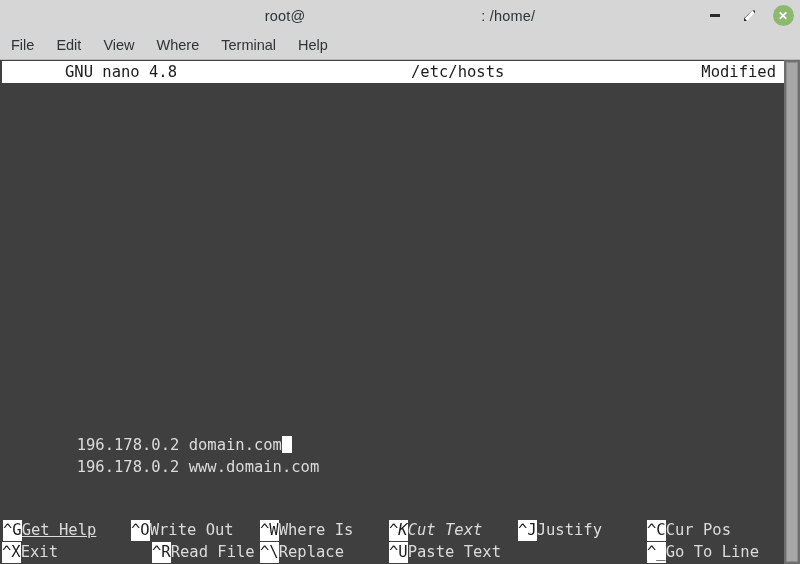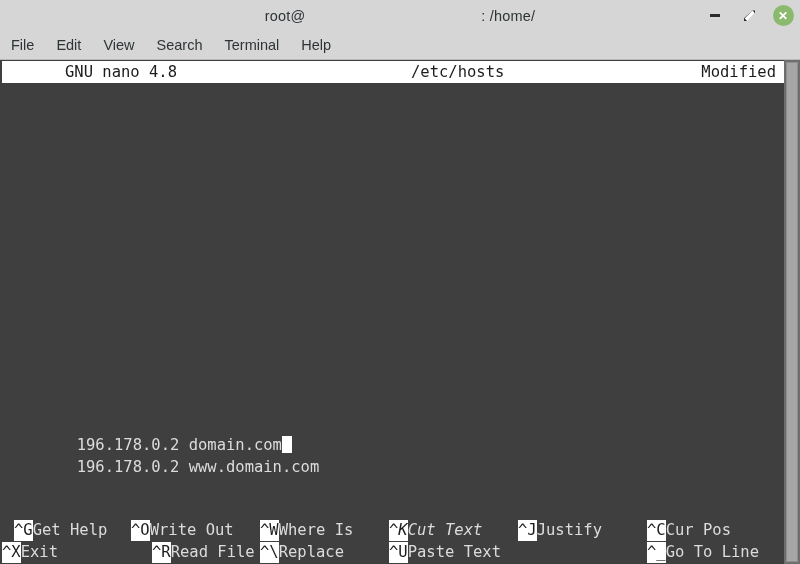--- a/index.html
+++ b/index.html
@@ -252,21 +252,21 @@
       <div class="wc-btn">
         <span class="close-circle">✕</span>
       </div>
     </div>
   </div>
 
   <div id="menubar">
     <div class="menu-item">File</div>
     <div class="menu-item">Edit</div>
     <div class="menu-item">View</div>
-    <div class="menu-item">Search</div>
+    <div class="menu-item">Where</div>
     <div class="menu-item">Terminal</div>
     <div class="menu-item">Help</div>
   </div>
 
   <div id="terminal">
     <div id="term-inner">
 
       
       <div id="nano-header">
         <span id="nh-version">GNU nano 4.8</span>
@@ -279,21 +279,21 @@
         <span>196.178.0.2 domain.com</span><span class="cursor-block"></span>
       </div>
       <div class="edit-line" style="top:374px;">
         <span>196.178.0.2 www.domain.com</span>
       </div>
 
       
       <div id="shortcut-bar">
 
         <div class="sc-row row1">
-          <div class="sc-cell" style="left:12px;"><span class="sc-key">^G</span><span class="sc-label">Get Help</span></div>
+          <div class="sc-cell" style="left:1px;text-decoration:underline;"><span class="sc-key">^G</span><span class="sc-label">Get Help</span></div>
           <div class="sc-cell" style="left:129px;"><span class="sc-key">^O</span><span class="sc-label">Write Out</span></div>
           <div class="sc-cell" style="left:258px;"><span class="sc-key">^W</span><span class="sc-label">Where Is</span></div>
           <div class="sc-cell" style="left:387px;font-style:italic;"><span class="sc-key">^K</span><span class="sc-label">Cut Text</span></div>
           <div class="sc-cell" style="left:516px;"><span class="sc-key">^J</span><span class="sc-label">Justify</span></div>
           <div class="sc-cell" style="left:645px;"><span class="sc-key">^C</span><span class="sc-label">Cur Pos</span></div>
         </div>
 
         <div class="sc-row row2">
           <div class="sc-cell" style="left:0px;"><span class="sc-key">^X</span><span class="sc-label">Exit</span></div>
           <div class="sc-cell" style="left:129px;padding-left:21px;"><span class="sc-key">^R</span><span class="sc-label">Read File</span></div>

